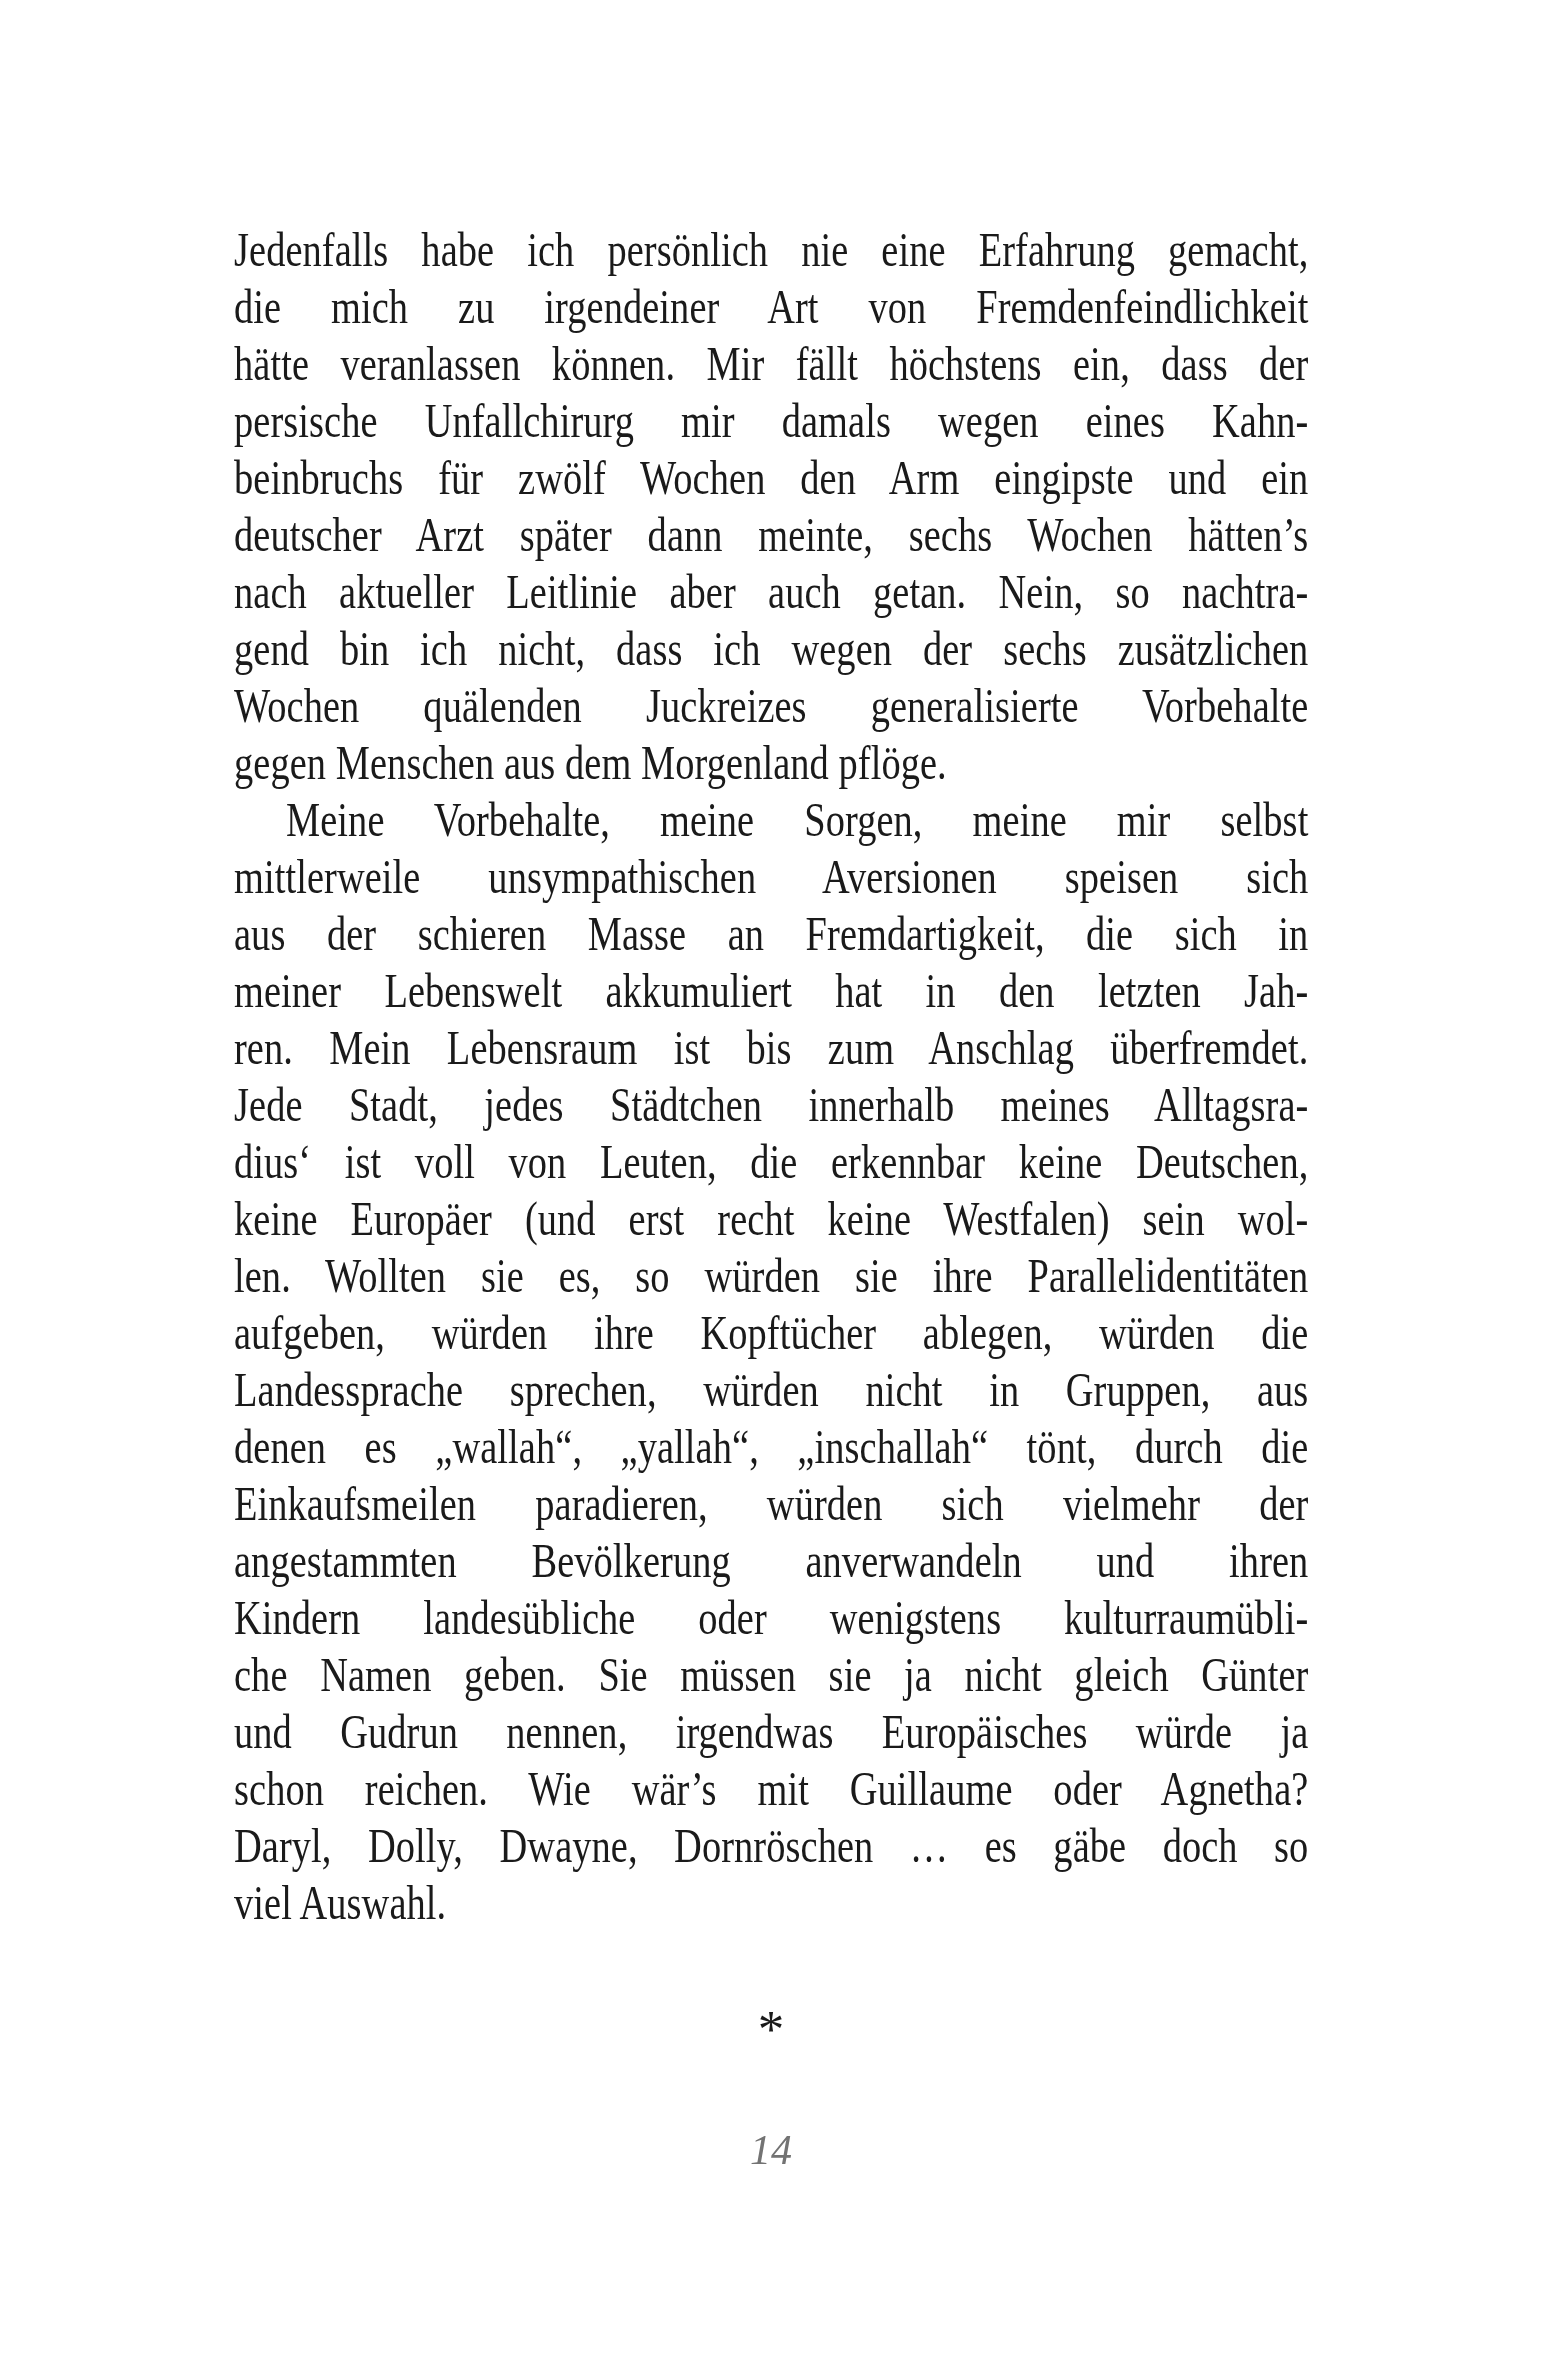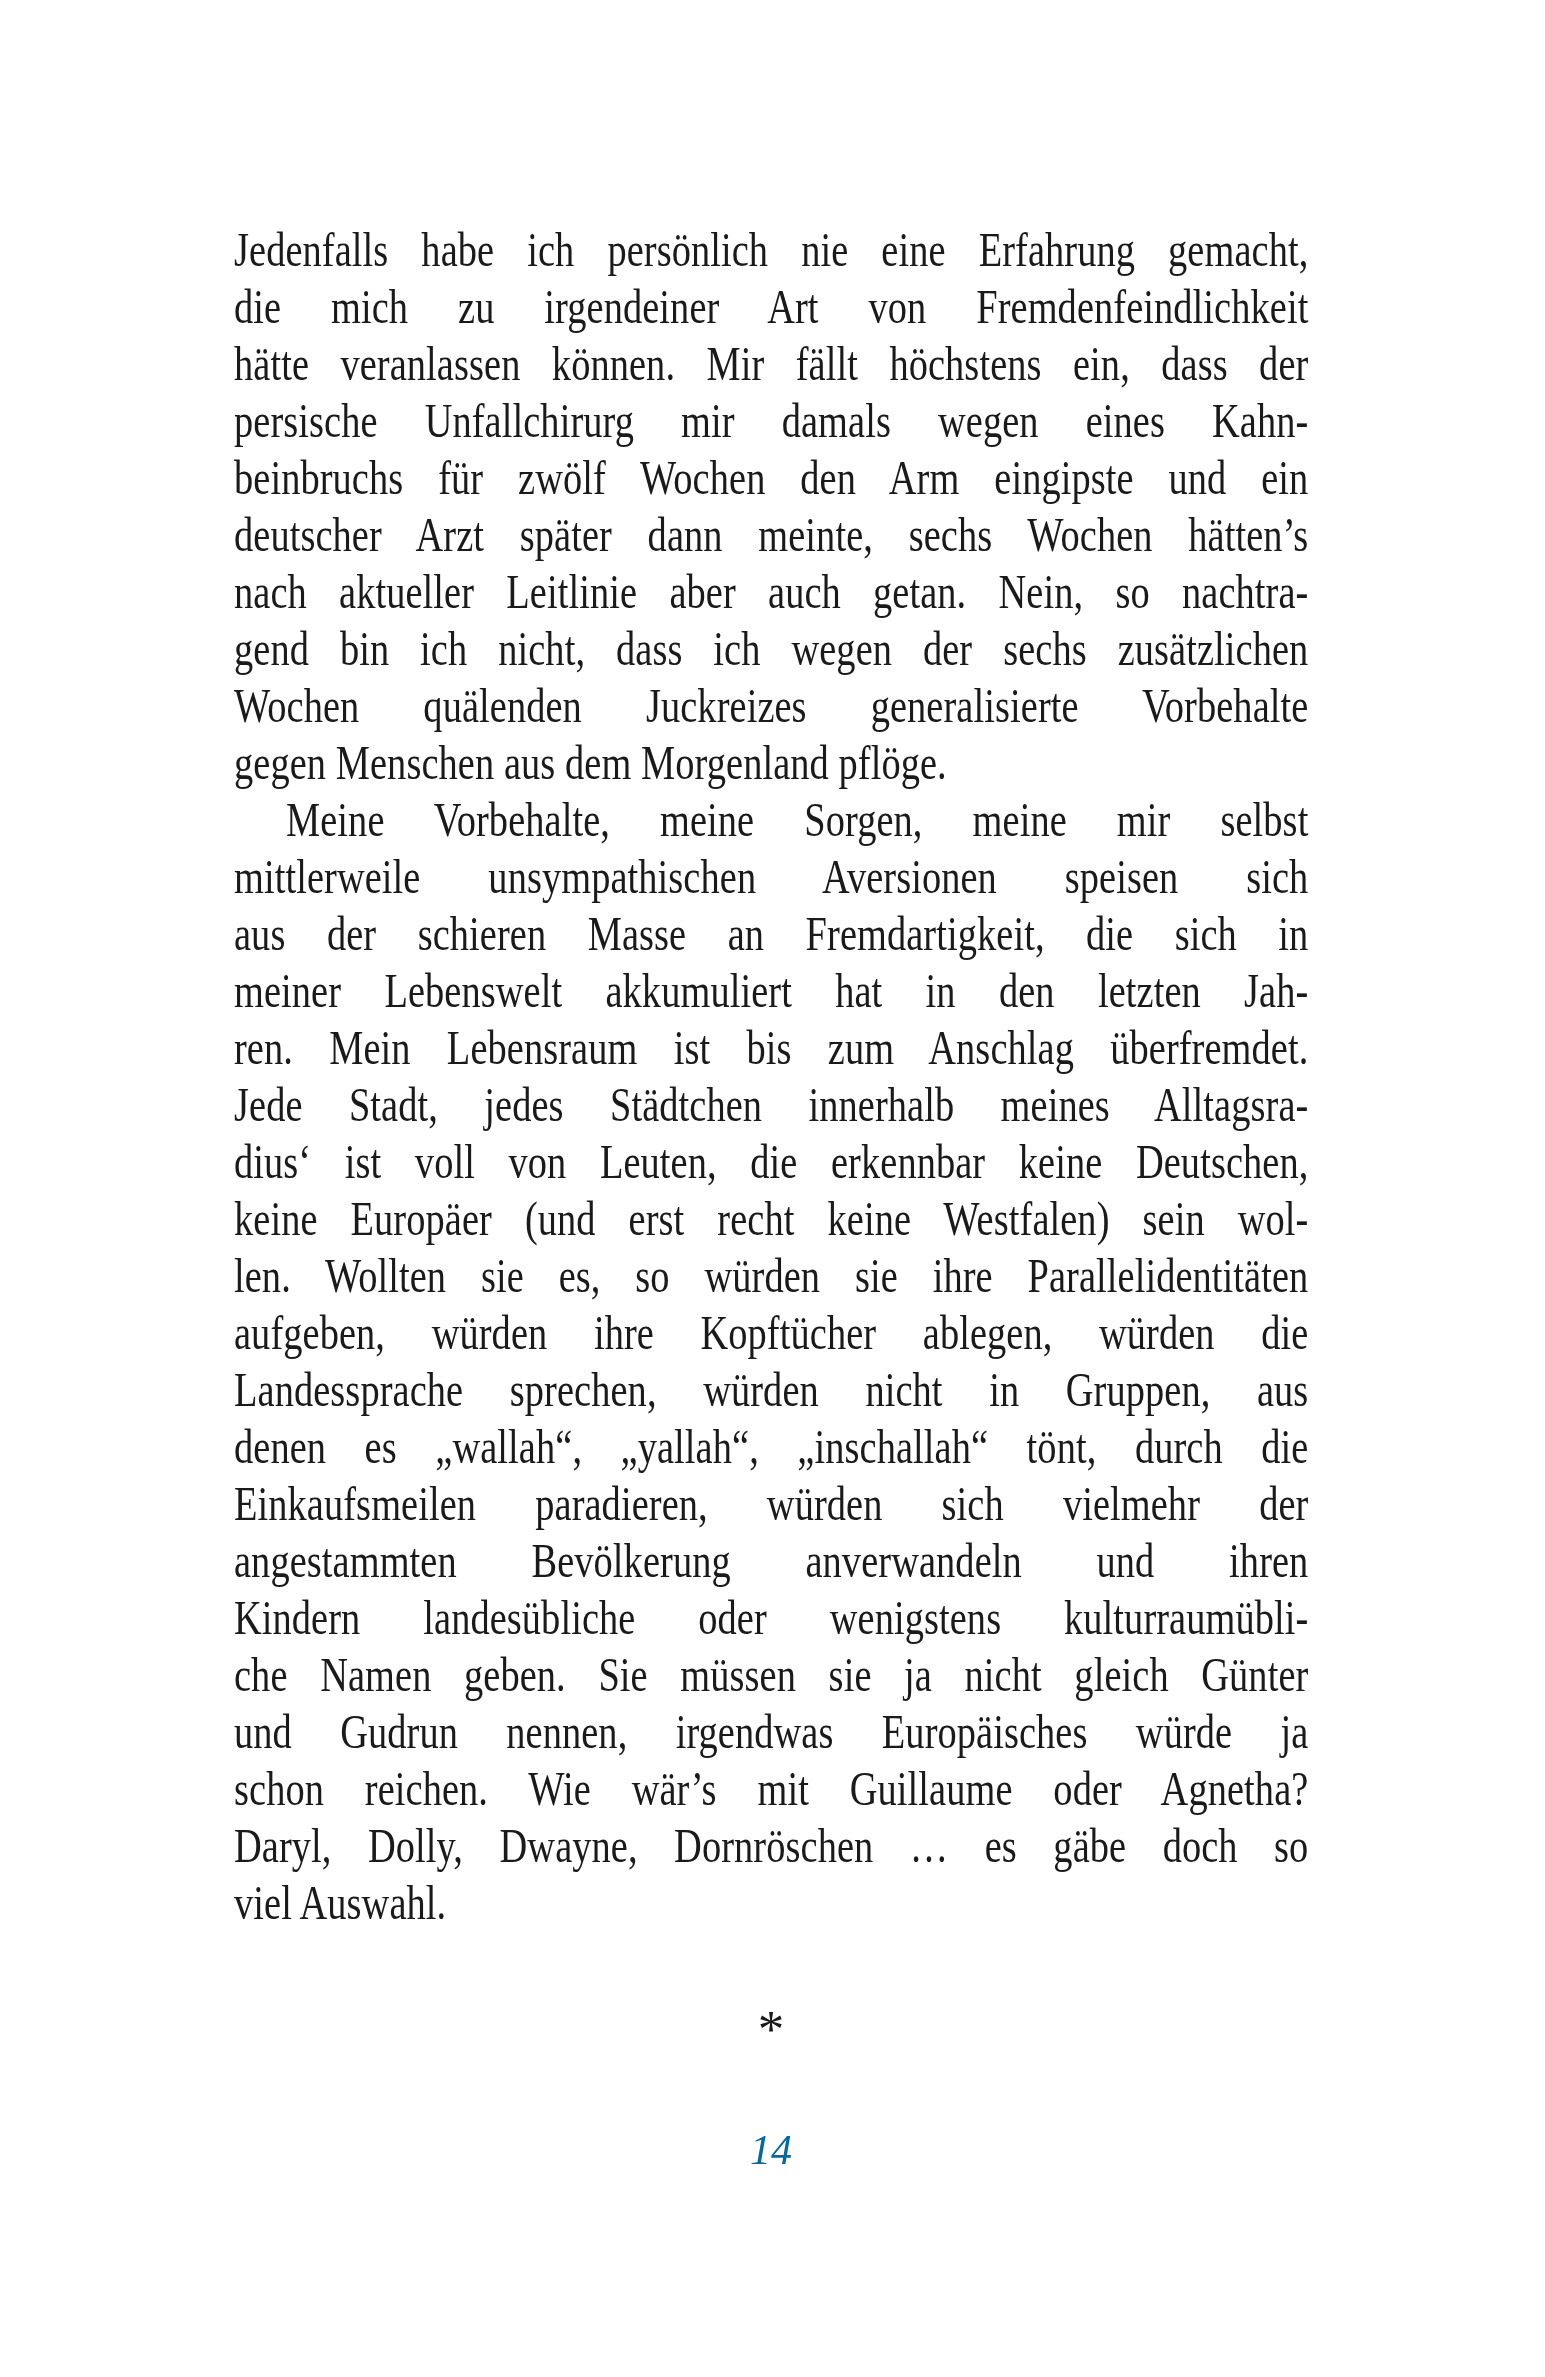--- a/index.html
+++ b/index.html
@@ -60,21 +60,21 @@
   }
   .folio {
     position: absolute;
     left: 234px;
     top: 2128px;
     width: 1074px;
     text-align: center;
     font-style: italic;
     font-size: 42px;
     line-height: 45px;
-    color: #0369a1;
+    color: #737373;
   }
 </style>
 </head>
 <body>
 
 <div class="page">
 
   <div class="text-block">
       <div class="paragraph">
         <div class="line first">Jedenfalls habe ich persönlich nie eine Erfahrung gemacht,</div>

